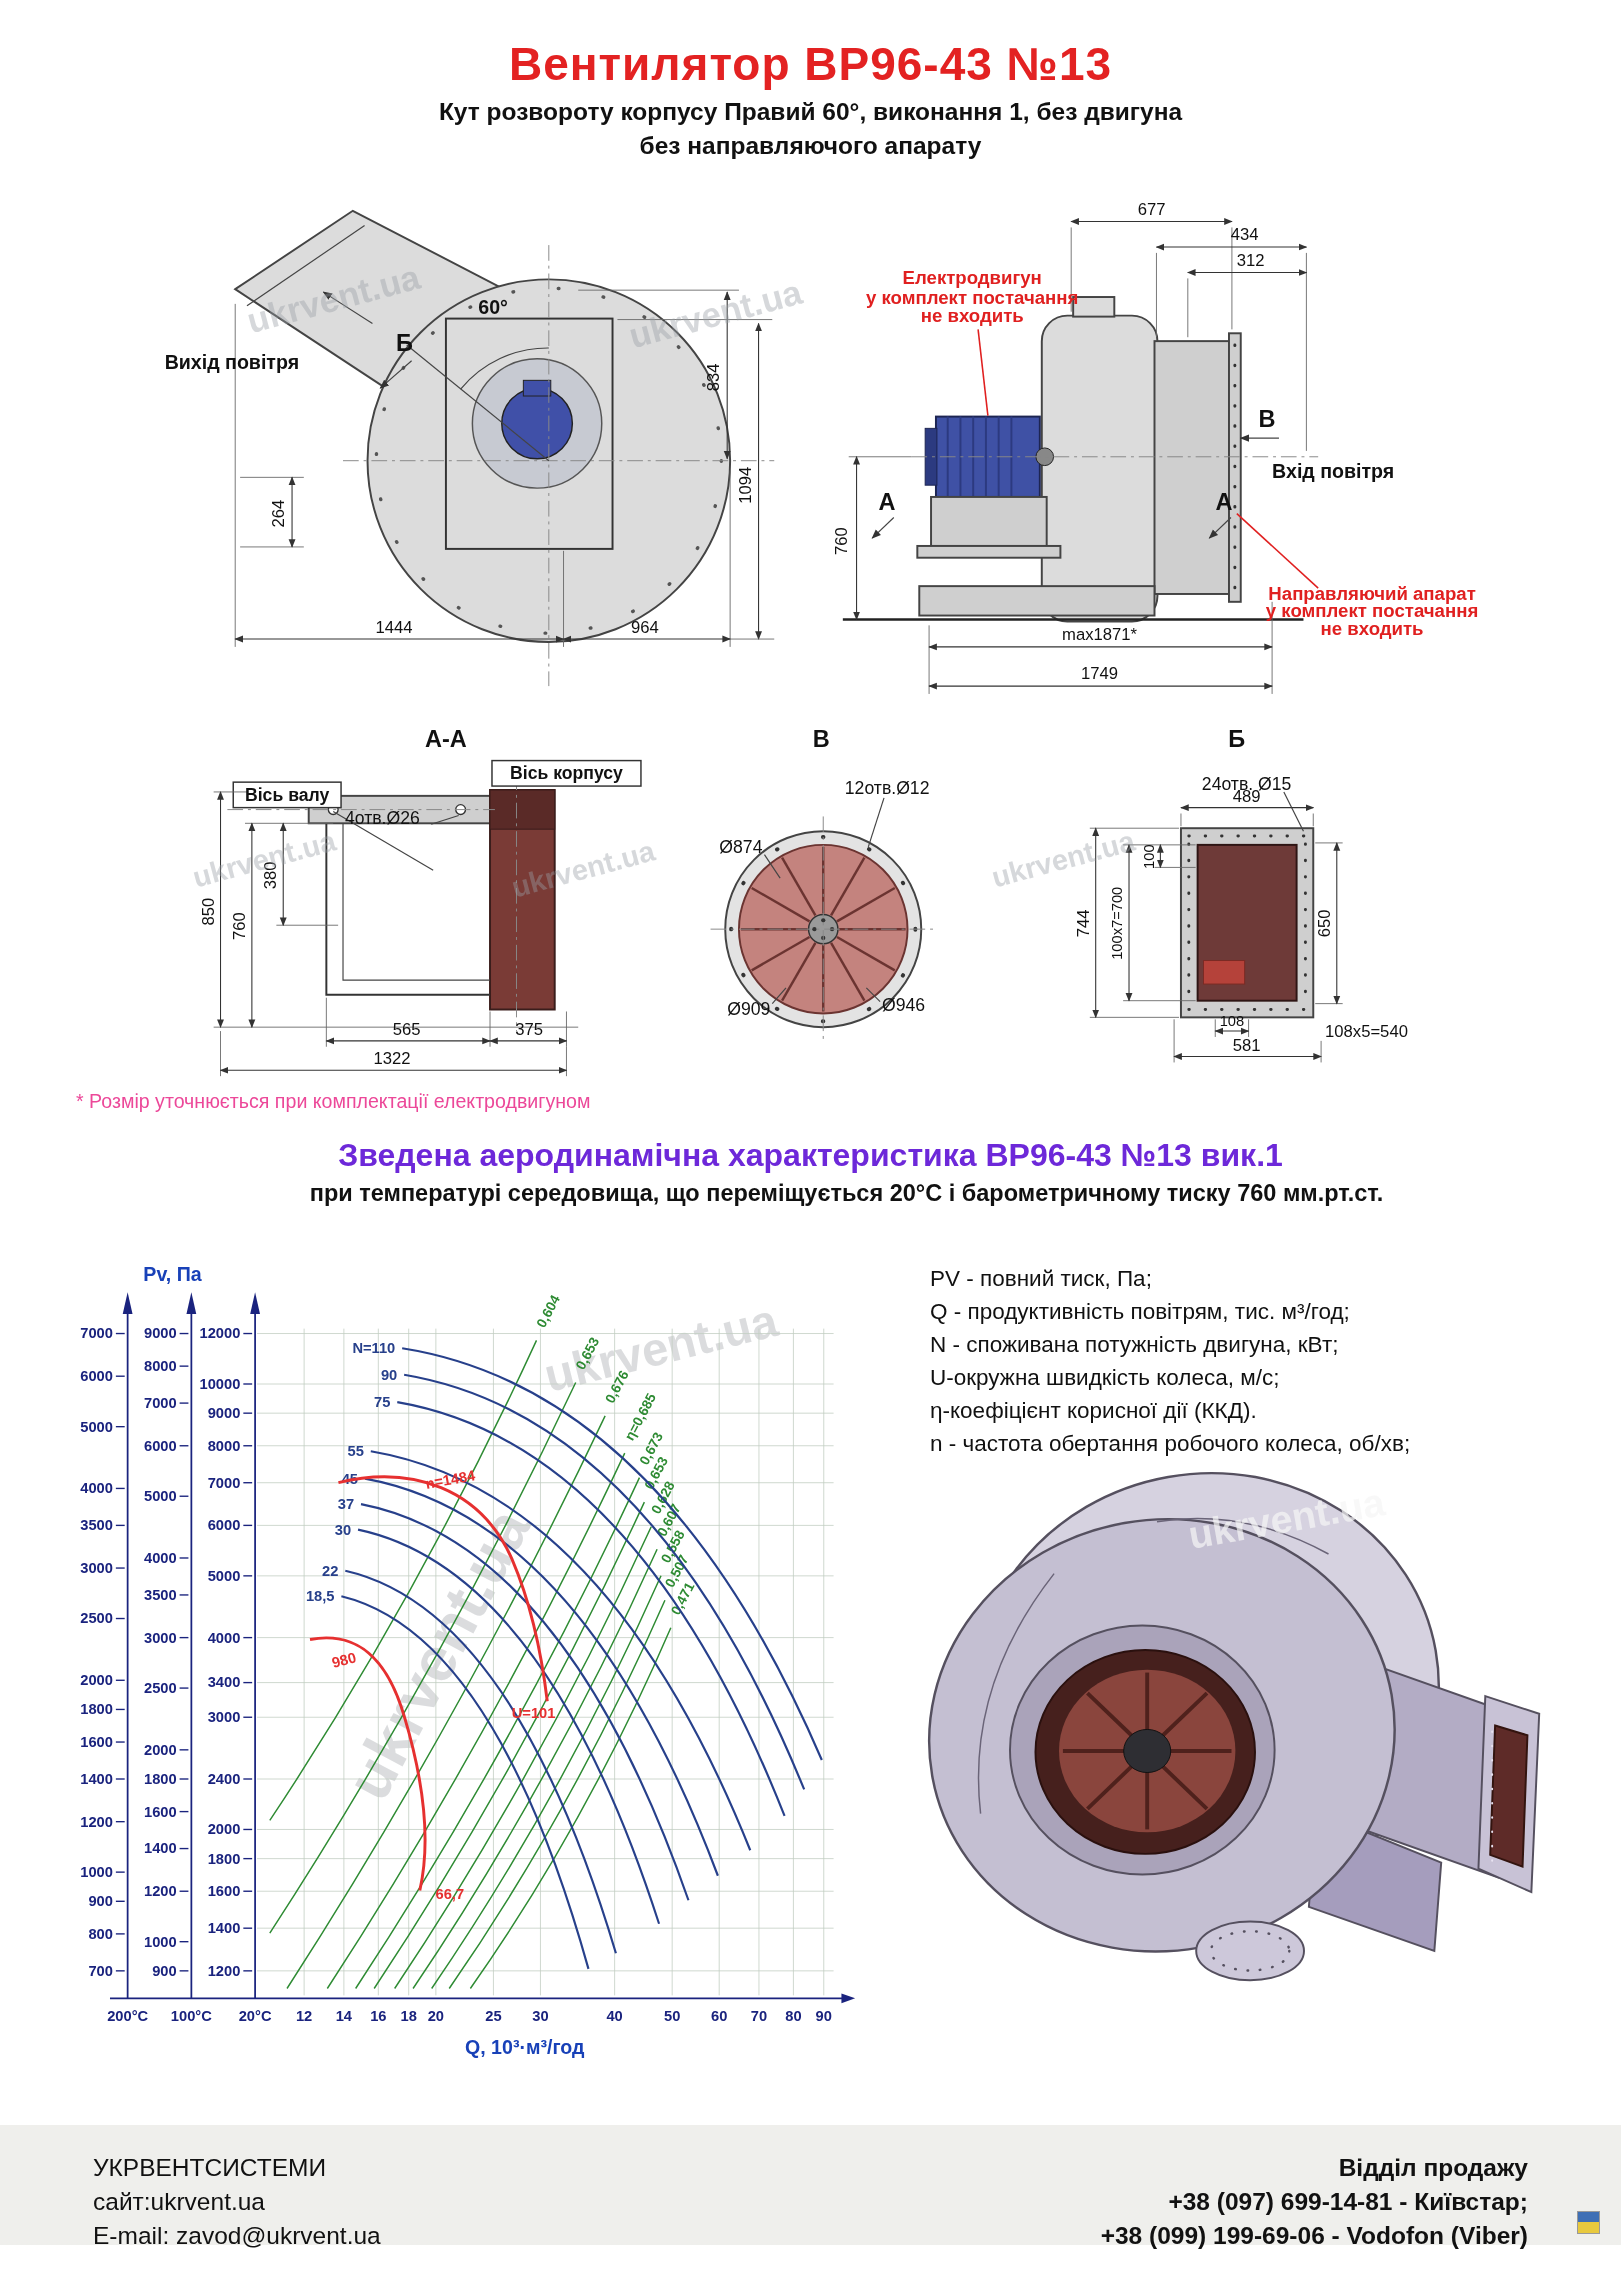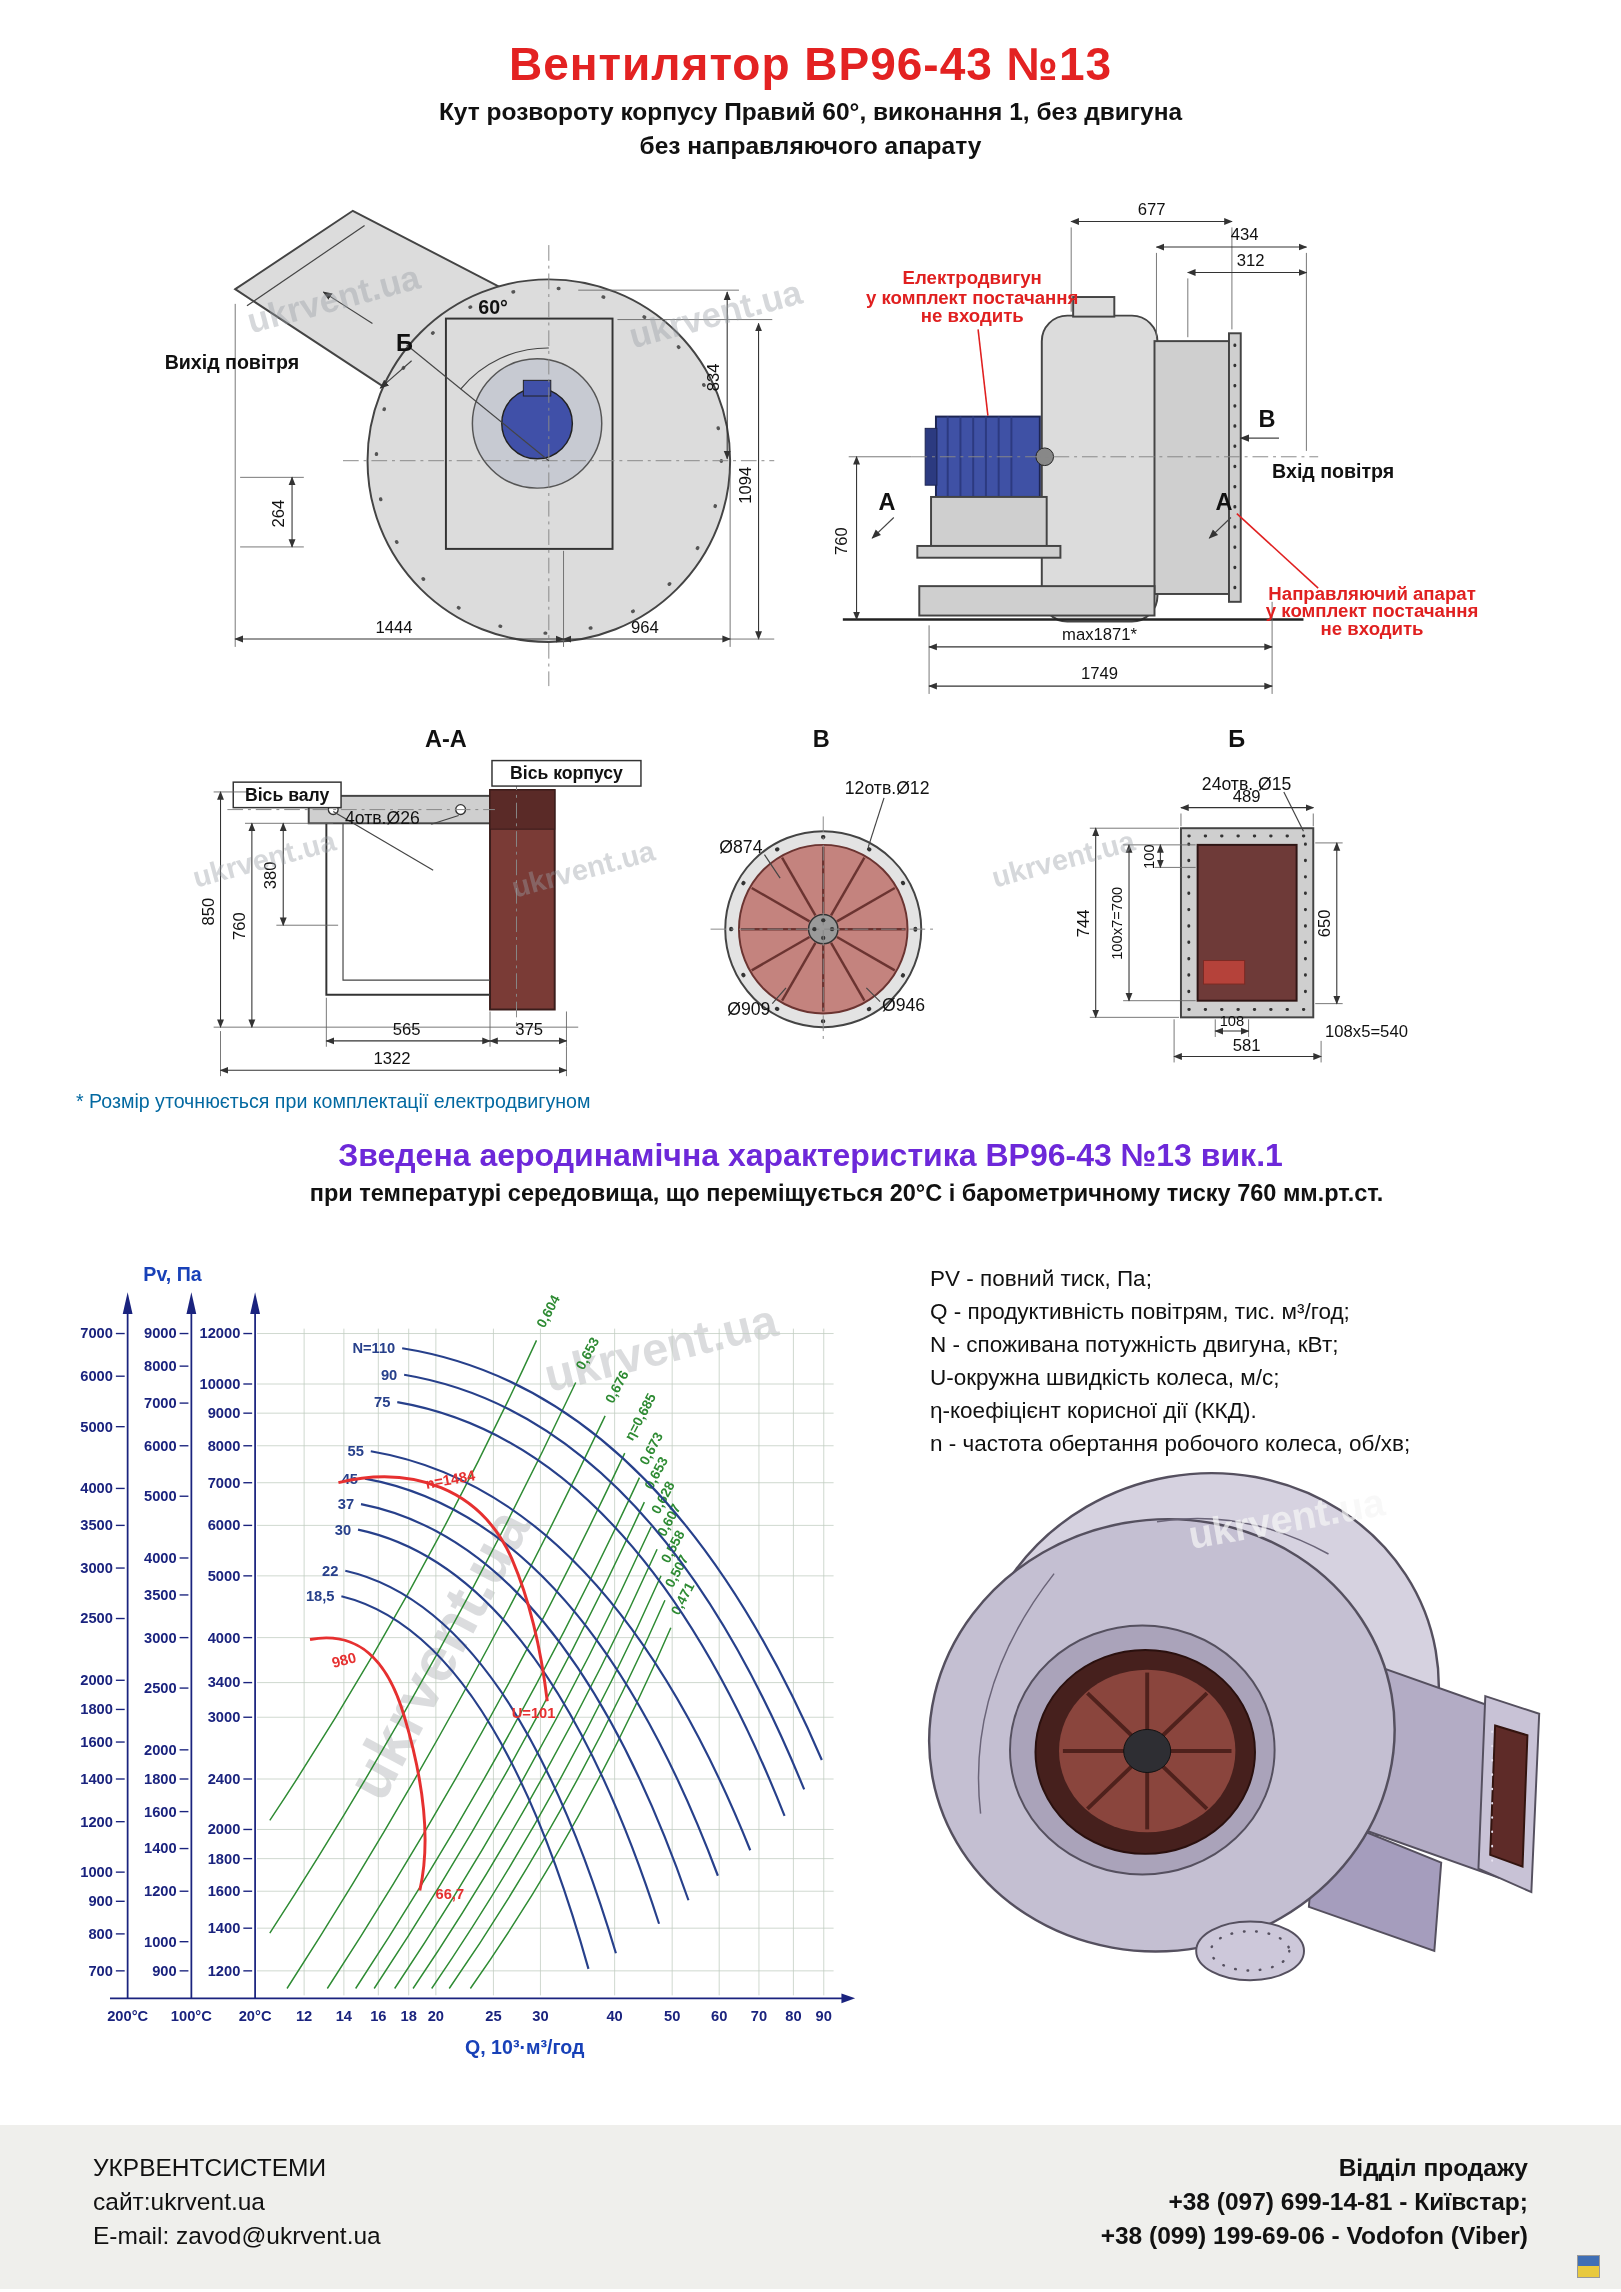--- a/index.html
+++ b/index.html
@@ -2,30 +2,30 @@
 <html><head>
 <meta charset="utf-8">
 <style>
   html,body{margin:0;padding:0;background:#fff;}
   body{font-family:"Liberation Sans",sans-serif;}
   .page{position:relative;width:1621px;height:2293px;background:#fff;overflow:hidden;}
   .title{position:absolute;top:37px;left:0;width:100%;text-align:center;
          font-size:46px;font-weight:bold;color:#e32222;letter-spacing:1px;}
   .sub{position:absolute;left:0;width:100%;text-align:center;font-size:24.5px;font-weight:bold;color:#111;}
   .s1{top:98px;} .s2{top:132px;}
-  .footnote{position:absolute;left:76px;top:1090px;font-size:19.6px;color:#0369a1;}
+  .footnote{position:absolute;left:76px;top:1090px;font-size:19.6px;color:#ec4899;}
   .h2red{position:absolute;top:1137px;left:0;width:100%;text-align:center;
          font-size:32px;font-weight:bold;color:#6d28d9;}
   .h2sub{position:absolute;top:1180px;left:0;width:100%;text-align:center;
          font-size:23.5px;font-weight:bold;color:#111;padding-left:36px;}
   .drawings{position:absolute;left:0;top:147px;width:1621px;height:990px;}
   #aero-chart{position:absolute;left:59px;top:1255px;width:804px;height:814px;}
   .render3d{position:absolute;left:912px;top:1402px;width:686px;height:647px;}
   .legend{position:absolute;left:930px;top:1262px;width:725px;font-size:22.5px;line-height:33px;color:#111;}
-  .footer{position:absolute;left:0;top:2125px;width:1621px;height:164px;background:#efefec;}
+  .footer{position:absolute;left:0;top:2125px;width:1621px;height:120px;background:#efefec;}
   .f-left{position:absolute;left:93px;top:25.5px;font-size:24.5px;line-height:34px;color:#111;}
   .f-right{position:absolute;right:93px;top:25.5px;text-align:right;font-size:24.5px;line-height:34px;color:#111;font-weight:700;}
   .f-badge{position:absolute;right:21.6px;bottom:11.8px;width:21.6px;height:21.6px;box-shadow:0 0 0 1px #999;}
   .b1{display:block;height:10.8px;background:#3f6fb5;} .b2{display:block;height:10.8px;background:#e8c93e;}
   .wm{position:absolute;color:#9aa0a6;opacity:.4;font-weight:bold;transform:rotate(-15deg);white-space:nowrap;}
   
   svg text{font-family:"Liberation Sans",sans-serif;}
   .part{fill:#dcdcdc;stroke:#444;stroke-width:2;}
   .part2{fill:#cfcfcf;stroke:#444;stroke-width:2;}
   .frame{fill:none;stroke:#333;stroke-width:2;}

